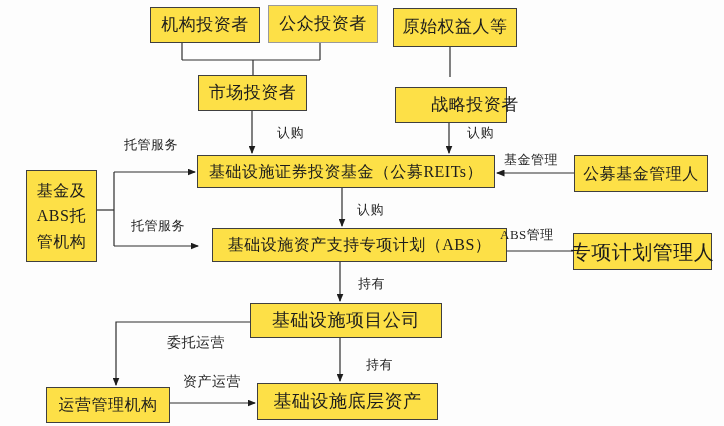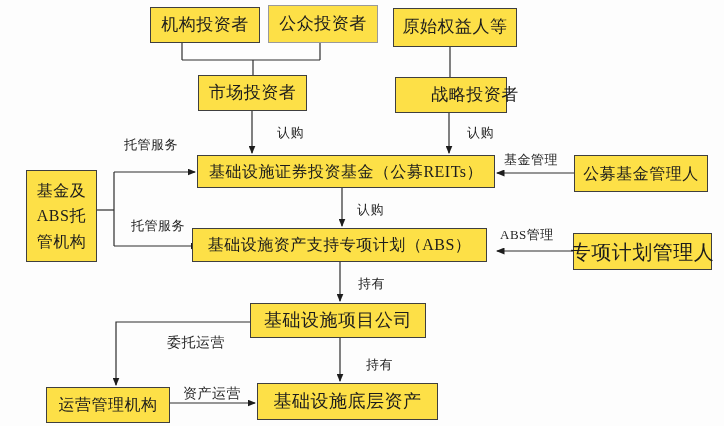--- a/index.html
+++ b/index.html
@@ -29,42 +29,42 @@
     font-size:13px;
     color:#242424;
     white-space:nowrap;
     letter-spacing:0.5px;
   }
   
   #box-institutional{left:150px;top:7px;width:110px;height:36px;}
   #box-public{left:268px;top:5px;width:110px;height:38px;border-color:#9a9a9a;}
   #box-original{left:393px;top:8px;width:124px;height:39px;}
   #box-market{left:198px;top:75px;width:109px;height:36px;}
-  #box-strategic{left:395px;top:77px;width:112px;height:36px;padding-left:48px;}
+  #box-strategic{left:395px;top:87px;width:112px;height:36px;padding-left:48px;}
   #box-reits{left:197px;top:155px;width:298px;height:33px;font-size:16px;}
   #box-pfm{left:574px;top:155px;width:134px;height:37px;font-size:16px;}
   #box-custodian{left:26px;top:170px;width:71px;height:92px;font-size:16px;}
   #box-custodian .clines{display:flex;flex-direction:column;align-items:flex-start;line-height:1.6;}
-  #box-abs{left:192px;top:228px;width:295px;height:34px;font-size:16px;}
+  #box-abs{left:212px;top:228px;width:295px;height:34px;font-size:16px;}
   #box-spm{left:573px;top:233px;width:139px;height:37px;font-size:20px;}
-  #box-project{left:250px;top:303px;width:176px;height:35px;font-size:18px;}
+  #box-project{left:250px;top:303px;width:192px;height:35px;font-size:18px;}
   #box-assets{left:257px;top:383px;width:181px;height:37px;font-size:18px;}
   #box-operation{left:46px;top:387px;width:124px;height:36px;font-size:16px;}
   
   #lab-custody-top{left:124px;top:136px;}
   #lab-custody-bottom{left:131px;top:217px;}
   #lab-subscribe-market{left:277px;top:124px;}
   #lab-subscribe-strategic{left:467px;top:124px;}
   #lab-fund-mgmt{left:504px;top:151px;}
   #lab-subscribe-mid{left:357px;top:201px;}
   #lab-abs-mgmt{left:500px;top:226px;}
   #lab-hold-mid{left:358px;top:275px;}
   #lab-entrusted{left:167px;top:334px;font-size:14px;}
   #lab-hold-bottom{left:366px;top:356px;}
-  #lab-asset-op{left:183px;top:373px;font-size:14px;margin-top:12px;}
+  #lab-asset-op{left:183px;top:373px;font-size:14px;}
 </style>
 </head>
 <body>
 
 <div id="stage">
 
   <svg id="wires" viewBox="0 0 724 426" xmlns="http://www.w3.org/2000/svg">
     <defs>
       <marker id="arrow" markerWidth="9" markerHeight="7" refX="7.5" refY="3.5" orient="auto" markerUnits="userSpaceOnUse">
         <path d="M0,0 L8.5,3.5 L0,7 Z" fill="#1d1d1d"></path>

